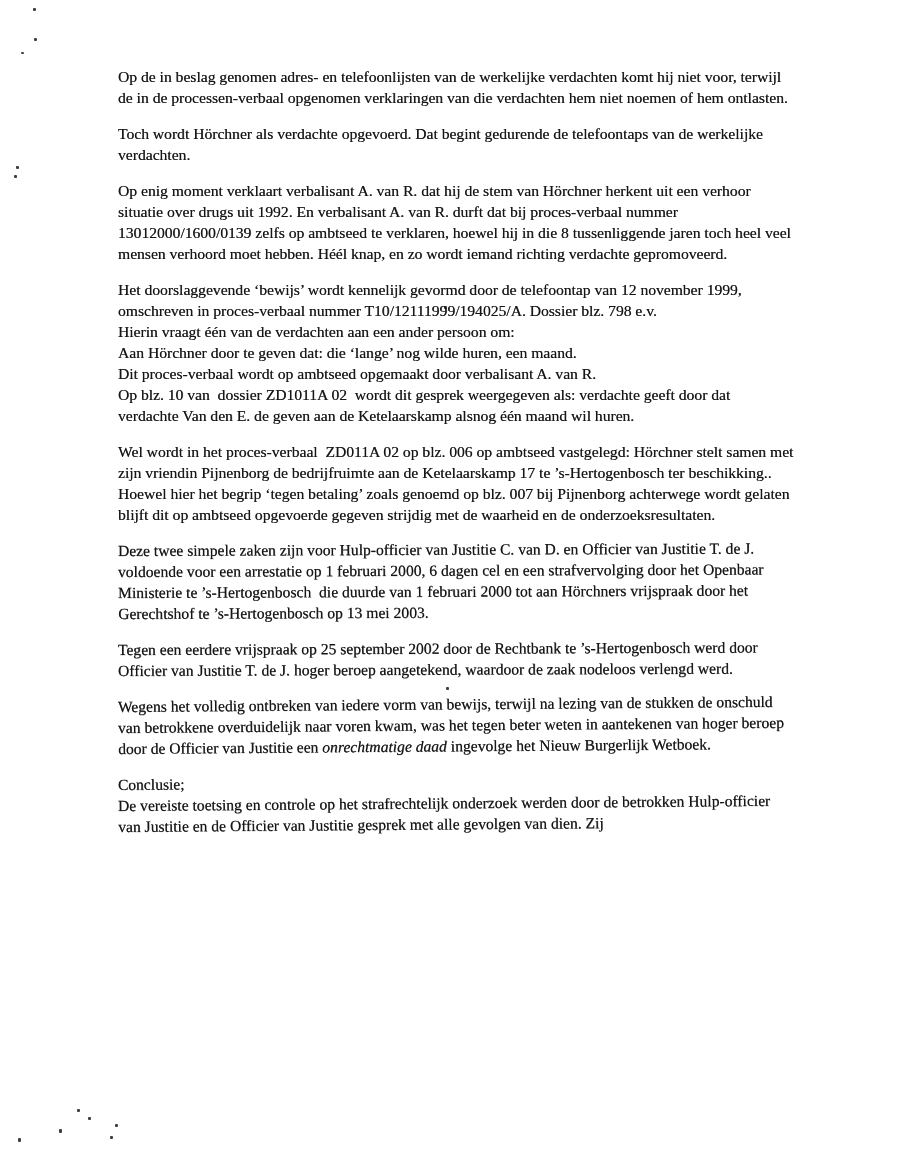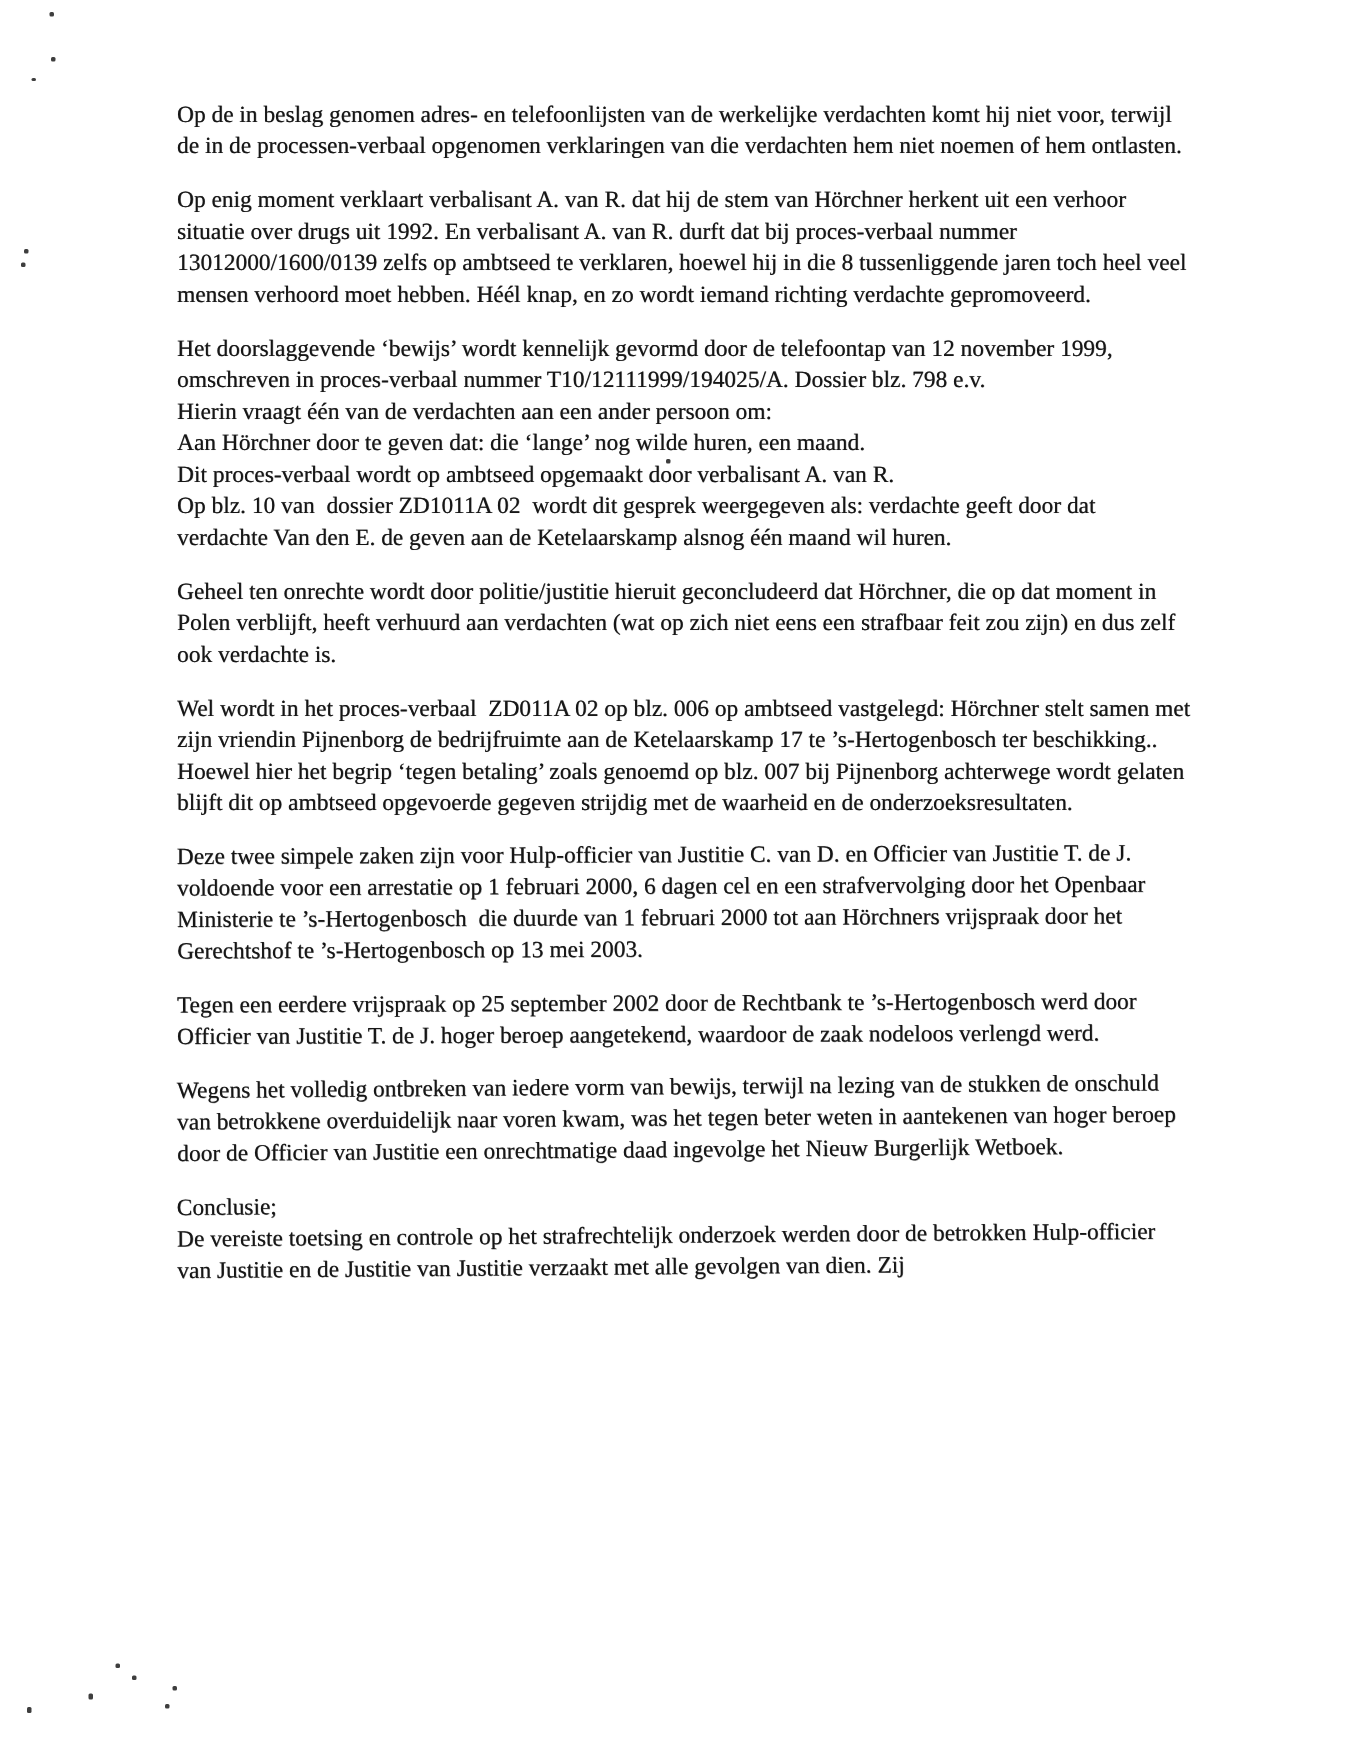--- a/index.html
+++ b/index.html
@@ -25,21 +25,21 @@
     color: #161616;
     text-shadow: 0.3px 0.3px 0 rgba(20,20,20,0.45), 0 0 0.5px rgba(0,0,0,0.35);
     -webkit-font-smoothing: none;
   }
   .text-block p {
     margin: 0 0 15px 0;
     white-space: pre-wrap;
     transform-origin: left center;
   }
   .b { font-weight: normal; }
-  .i { }
+  .i { font-style: italic; }
   .tilt-a { transform: rotate(-0.22deg); }
   .tilt-b { transform: rotate(-0.45deg); }
   .speck {
     position: absolute;
     background: #1c1c1c;
     border-radius: 1px;
     opacity: 0.85;
   }
 </style>
 </head>
@@ -58,36 +58,36 @@
   <div class="speck" style="left:88px;top:1117px;width:3px;height:3px;"></div>
   <div class="speck" style="left:115px;top:1124px;width:3px;height:3px;"></div>
   <div class="speck" style="left:59px;top:1129px;width:3px;height:4px;"></div>
   <div class="speck" style="left:110px;top:1136px;width:3px;height:3px;"></div>
   <div class="speck" style="left:18px;top:1138px;width:3px;height:4px;"></div>
 
   <div class="text-block">
 
     <p><span>Op de in beslag genomen adres- en telefoonlijsten van de werkelijke verdachten komt hij niet voor, terwijl de in de processen-verbaal opgenomen verklaringen van die verdachten hem niet noemen of hem ontlasten.</span></p>
 
+    <p><span>Toch wordt Hörchner als verdachte opgevoerd. Dat begint gedurende de telefoontaps van de werkelijke verdachten.</span></p>
 
     <p><span>Op enig moment verklaart verbalisant A. van R. dat hij de stem van Hörchner herkent uit een verhoor situatie over drugs uit 1992. En verbalisant A. van R. durft dat bij proces-verbaal nummer 13012000/1600/0139 zelfs op ambtseed te verklaren, hoewel hij in die 8 tussenliggende jaren toch heel veel mensen verhoord moet hebben. Héél knap, en zo wordt iemand richting verdachte gepromoveerd.</span></p>
 
     <p><span>Het doorslaggevende ‘bewijs’ wordt kennelijk gevormd door de telefoontap van 12 november 1999, omschreven in proces-verbaal nummer T10/12111999/194025/A. Dossier blz. 798 e.v.
 Hierin vraagt één van de verdachten aan een ander persoon om:
 Aan Hörchner door te geven dat: </span><span class="b">die ‘lange’ nog wilde huren, een maand</span><span>.
 Dit proces-verbaal wordt op ambtseed opgemaakt door verbalisant A. van R.
 Op blz. 10 van  dossier ZD1011A 02  wordt dit gesprek weergegeven als: verdachte geeft door dat </span><span class="b">verdachte Van den E. de geven aan de Ketelaarskamp alsnog één maand wil huren.</span></p>
 
-    <p><span>Geheel ten onrechte wordt door politie/justitie hieruit geconcludeerd dat Hörchner, die op dat moment in Polen verblijft, heeft verhuurd aan verdachten (wat op zich niet eens een strafbaar feit zou zijn) en dus zelf ook verdachte is.</span></p>
 
     <p><span>Wel wordt in het proces-verbaal  ZD011A 02 op blz. 006 op ambtseed vastgelegd: Hörchner stelt samen met zijn vriendin Pijnenborg de bedrijfruimte aan de Ketelaarskamp 17 te ’s-Hertogenbosch ter beschikking.. Hoewel hier het begrip ‘tegen betaling’ zoals genoemd op blz. 007 bij Pijnenborg achterwege wordt gelaten blijft dit op ambtseed opgevoerde gegeven strijdig met de waarheid en de onderzoeksresultaten.</span></p>
 
     <p class="tilt-a"><span>Deze twee simpele zaken zijn voor Hulp-officier van Justitie C. van D. en Officier van Justitie T. de J. voldoende voor een arrestatie op 1 februari 2000, 6 dagen cel en een strafvervolging door het Openbaar Ministerie te ’s-Hertogenbosch  die duurde van 1 februari 2000 tot aan Hörchners vrijspraak door het Gerechtshof te ’s-Hertogenbosch op 13 mei 2003.</span></p>
 
     <p class="tilt-a"><span>Tegen een eerdere vrijspraak op 25 september 2002 door de Rechtbank te ’s-Hertogenbosch werd door Officier van Justitie T. de J. hoger beroep aangetekend, waardoor de zaak nodeloos verlengd werd.</span></p>
 
     <p class="tilt-b"><span>Wegens het volledig ontbreken van iedere vorm van bewijs, terwijl na lezing van de stukken de onschuld van betrokkene overduidelijk naar voren kwam, was het tegen beter weten in aantekenen van hoger beroep door de Officier van Justitie een </span><span class="i">onrechtmatige daad</span><span> ingevolge het Nieuw Burgerlijk Wetboek.</span></p>
 
     <p class="tilt-b"><span>Conclusie;
-De vereiste toetsing en controle op het strafrechtelijk onderzoek werden door de betrokken Hulp-officier van Justitie en de Justitie van Justitie verzaakt met alle gevolgen van dien. Zij</span></p>
+De vereiste toetsing en controle op het strafrechtelijk onderzoek werden door de betrokken Hulp-officier van Justitie en de Officier van Justitie gesprek met alle gevolgen van dien. Zij</span></p>
 
   </div>
 </div>
 
 </body></html>

